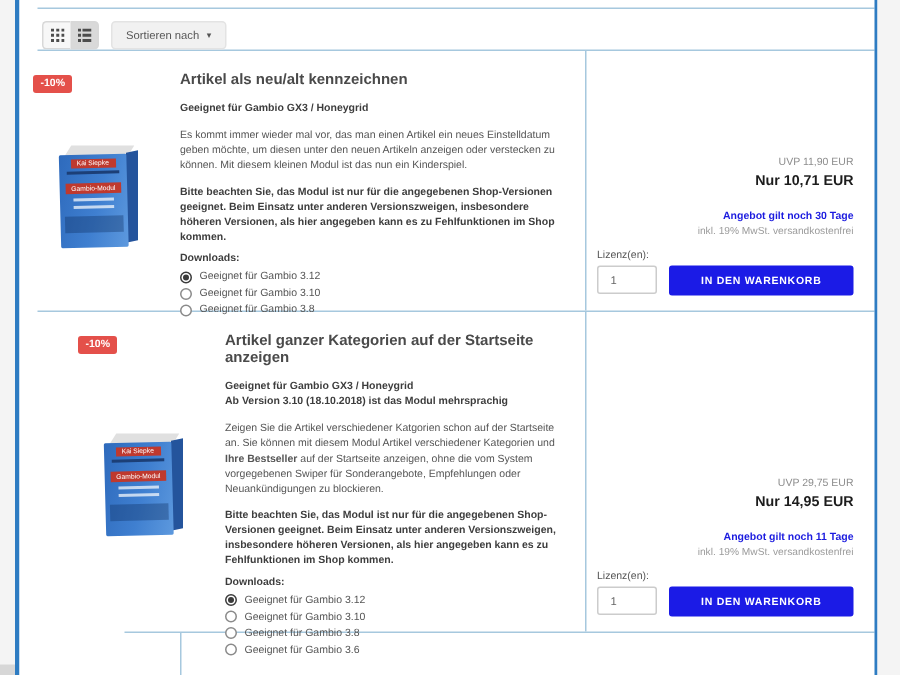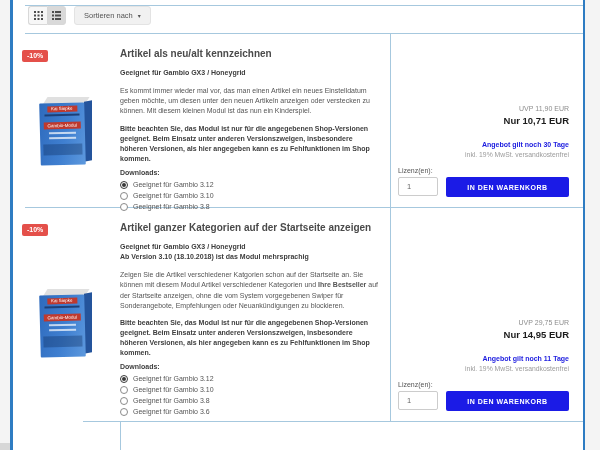--- a/index.html
+++ b/index.html
@@ -14,34 +14,34 @@
   .edge-right  { position:absolute; left:583px; top:0; width:2px; height:450px; background:#2e7cc2; }
   .strip-right { position:absolute; left:585px; top:0; width:15px; height:450px; background:#f4f4f4; }
 
   .content { position:absolute; left:13px; top:0; width:570px; height:450px; background:#fff; padding-top:5px; }
 
   .sep { height:1px; background:#a6c8de; }
   .sep.inset { margin-left:12px; }
   .sep.inset-lg { margin-left:70px; }
 
   
-  .toolbar { display:flex; align-items:flex-start; gap:8px; height:27px; padding-left:15px; }
+  .toolbar { display:flex; align-items:flex-end; gap:8px; height:27px; padding-left:15px; }
   .view-group { display:flex; }
   .icon-btn { width:19px; height:19px; background:#f7f7f7; border:1px solid #d8d8d8;
     display:flex; align-items:center; justify-content:center; cursor:pointer; padding:0; }
   .icon-btn.first { border-radius:3px 0 0 3px; border-right:none; }
   .icon-btn.active { background:#d9d9d9; border-radius:0 3px 3px 0; }
   .dd-btn { height:19px; padding:0 9px; background:#f1f1f1; border:1px solid #e3e3e3; border-radius:3px;
     font-size:7.5px; color:#555; display:flex; align-items:center; gap:5px; cursor:pointer;
     font-family:"Liberation Sans", sans-serif; }
   .caret { font-size:6px; color:#555; line-height:1; }
 
   
   .product-row { display:flex; position:relative; }
-  .row-1 { height:173px; } .row-2 { height:213px; } .row-3 { height:28px; overflow:hidden; }
+  .row-1 { height:173px; } .row-2 { height:213px;padding-left:30px; } .row-3 { height:28px; overflow:hidden; }
 
   .col-media { flex:0 0 107px; position:relative; }
   .badge { position:absolute; top:16px; left:9px; background:#e4504a; color:#fff;
     font-size:7px; font-weight:bold; padding:2px 5px; border-radius:2px; line-height:1.2; }
 
   
   .box3d { position:relative; width:58px; height:72px; margin:61px auto 0; cursor:pointer; }
   .box3d.low { margin-top:79px; }
   .box-lid { position:absolute; left:7px; top:2px; width:42px; height:8px; background:#e0e0e0; transform:skewX(-32deg); }
   .box-side { position:absolute; left:46px; top:6px; width:8px; height:60px; background:#24549c; transform:skewY(-12deg); }

